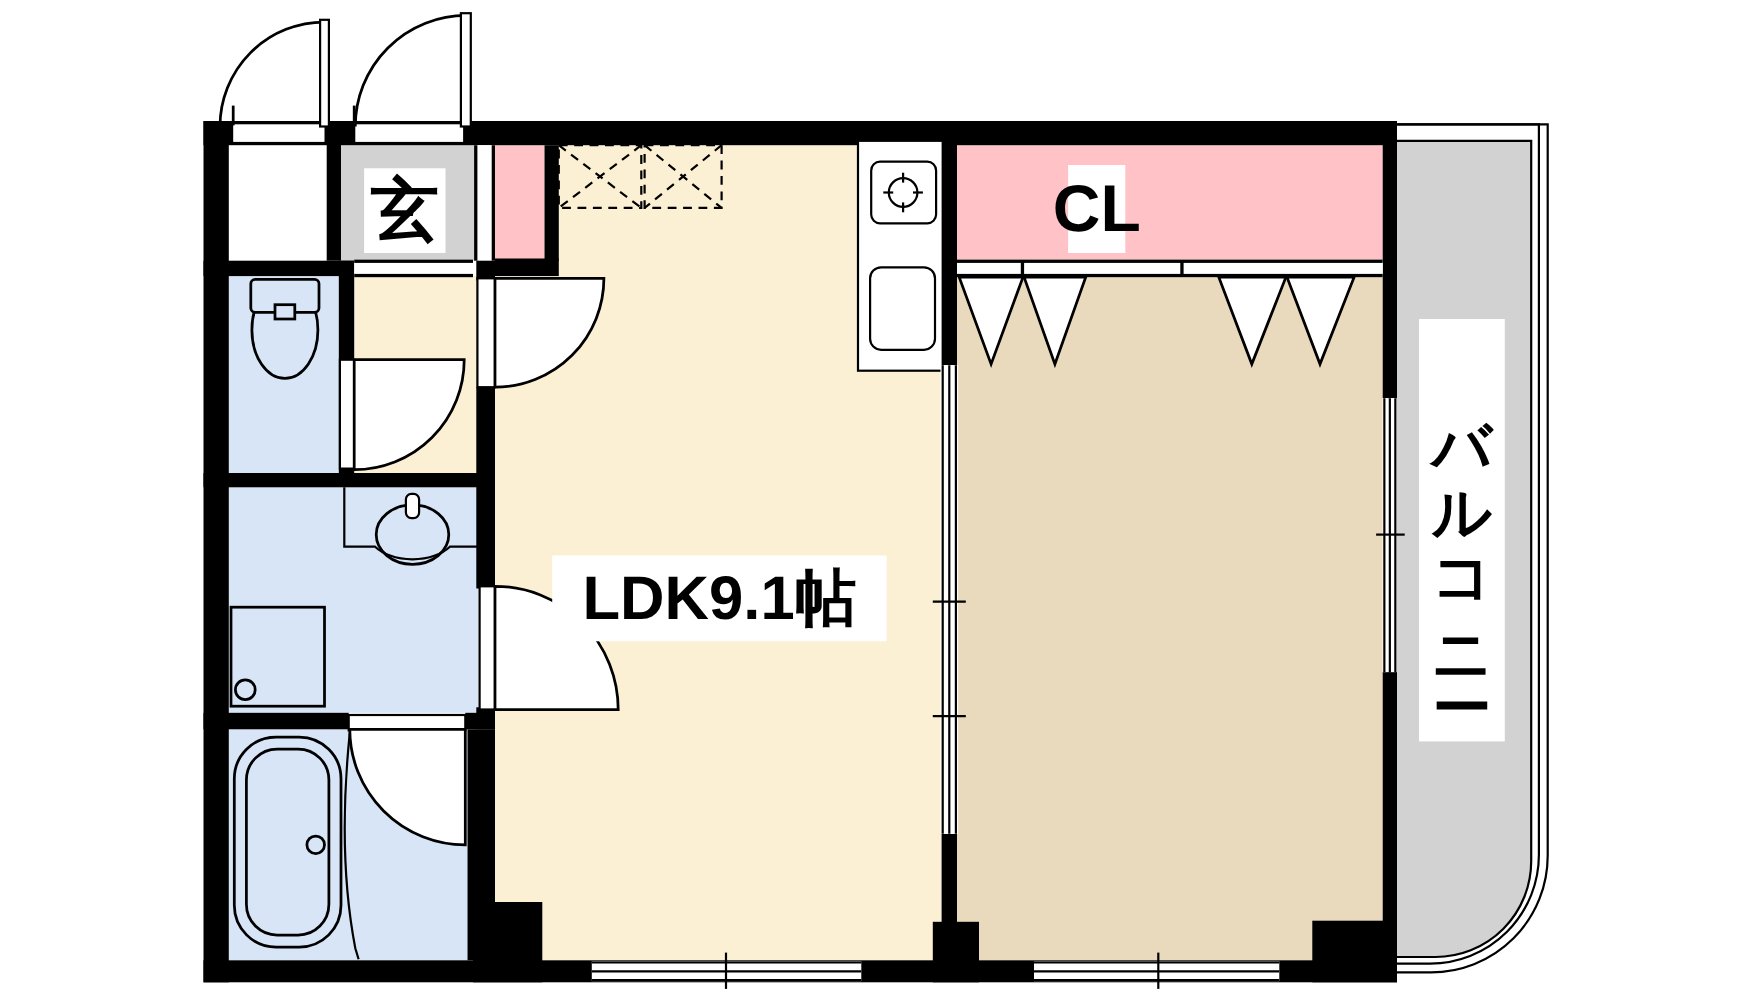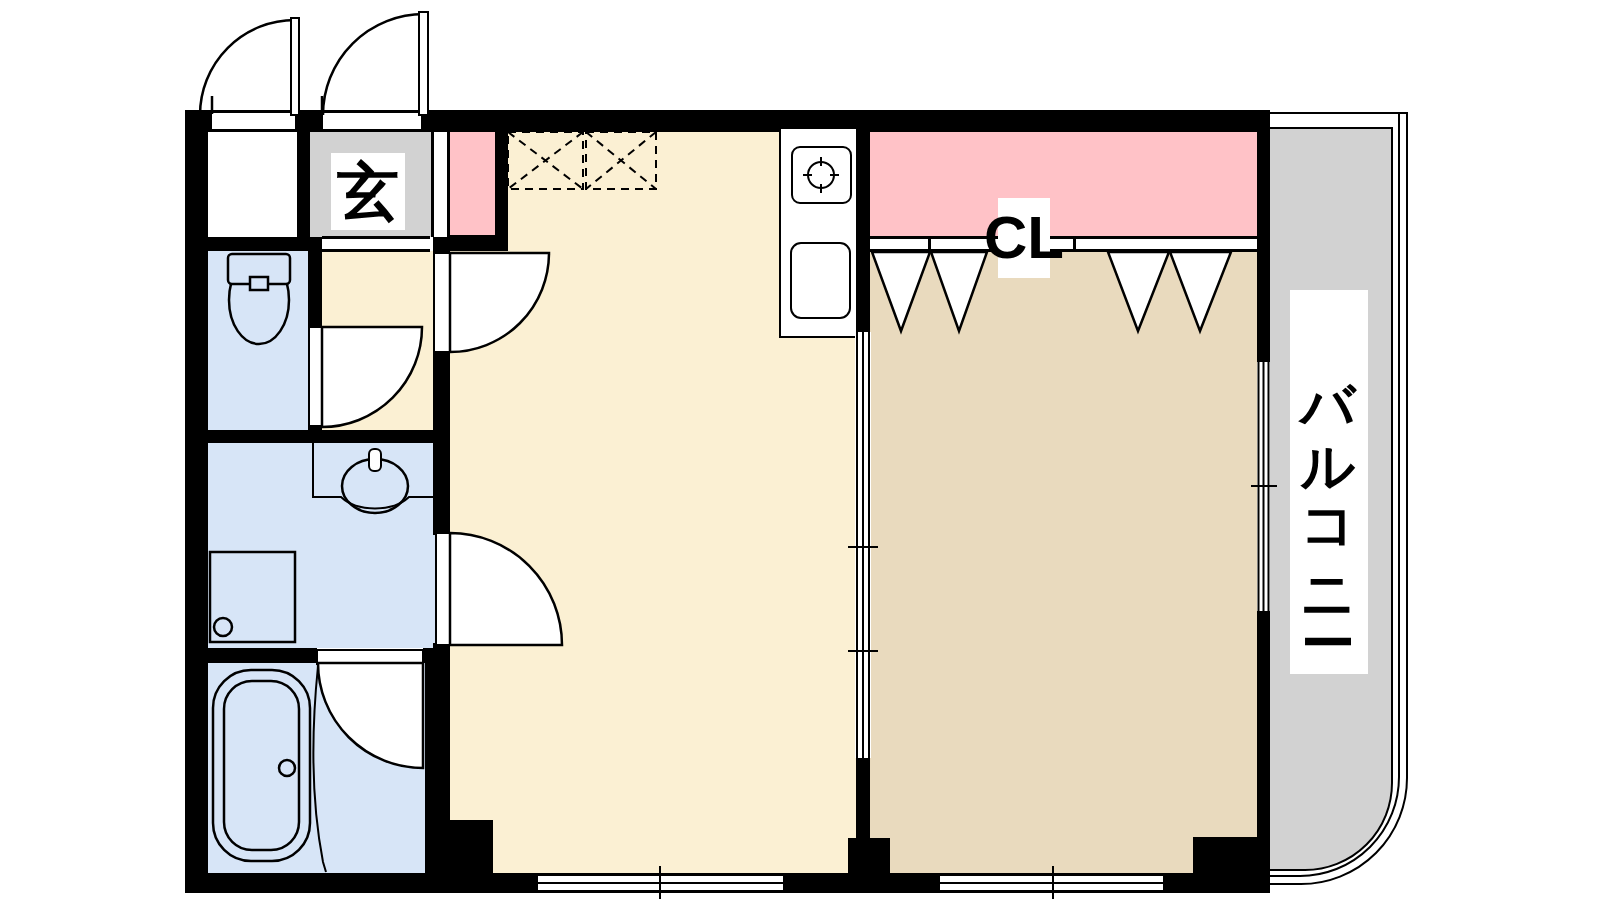--- a/index.html
+++ b/index.html
@@ -181,16 +181,17 @@
       <g stroke="#000" stroke-width="2" fill="none">
         <line x1="1258.5" y1="362" x2="1258.5" y2="611"></line>
         <line x1="1263.5" y1="362" x2="1263.5" y2="611"></line>
         <line x1="1268.5" y1="362" x2="1268.5" y2="611"></line>
         <line x1="1251" y1="486" x2="1277" y2="486"></line>
       </g>
     </g>
   </svg>
 
   <div class="lbl" style="left:331px;top:153px;width:74px;height:77px;font-size:62px;">玄</div>
-  <div class="lbl" style="left:998px;top:150px;width:52px;height:80px;font-size:60px;margin-top:48px;">CL</div>
+  <div class="lbl" style="left:971px;top:150px;width:52px;height:80px;font-size:60px;">CL</div>
+  <div class="lbl" style="left:502px;top:505px;width:304px;height:78px;font-size:56px;">LDK9.1帖</div>
   <div class="lbl lbl-v" style="left:1290px;top:290px;width:78px;height:384px;font-size:54px;">バルコニー</div>
 
 </div>
 
 </body></html>

